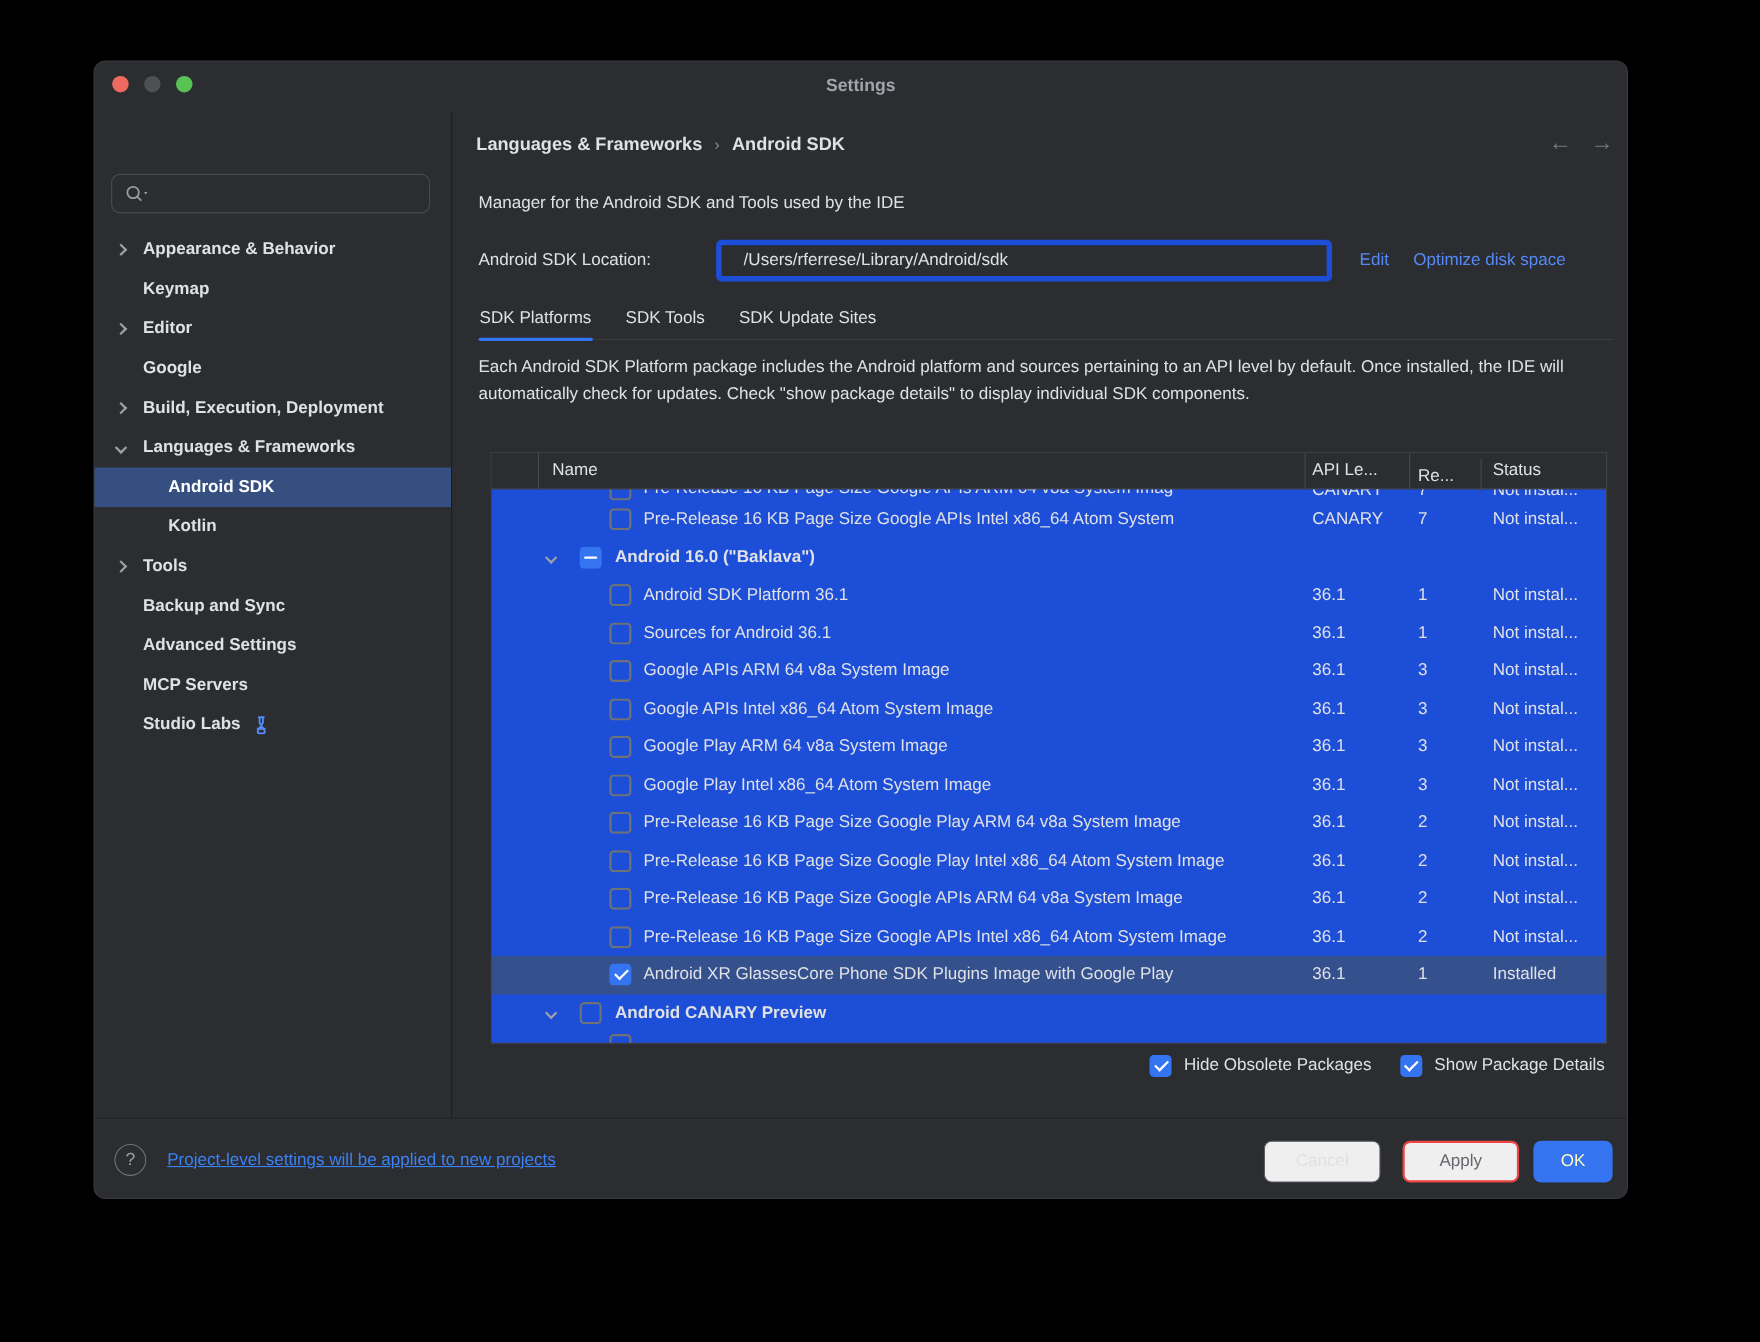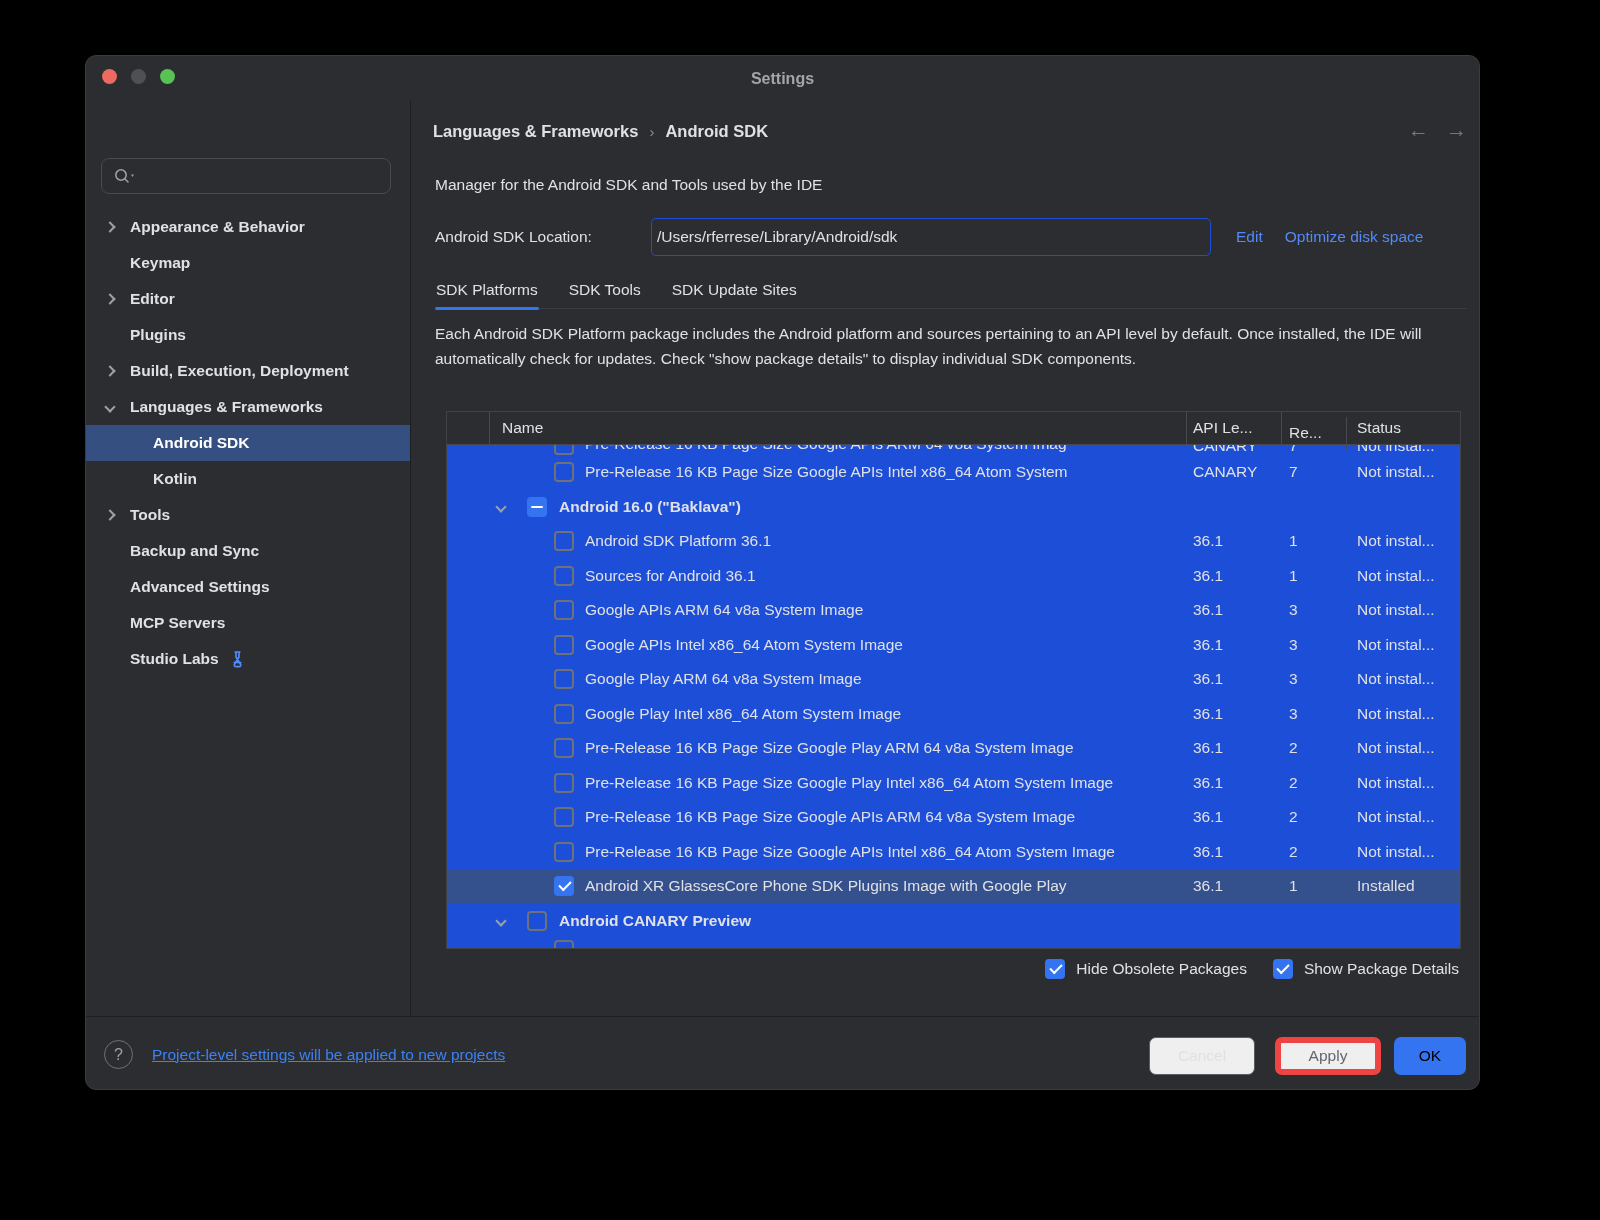--- a/index.html
+++ b/index.html
@@ -45,22 +45,22 @@
   .breadcrumb { position:absolute; left:347px; top:60px; height:30px; line-height:30px;
     font-size:16.5px; font-weight:700; }
   .crumb-sep { font-weight:400; color:#8c8e93; margin:0 11px; font-size:15px; }
   .nav-arrows { position:absolute; top:62px; left:1322px; display:flex; gap:17px;
     font-size:21px; color:#75787e; }
   .subtitle { position:absolute; left:349px; top:120px; font-size:15.5px; }
 
   .loc-row { position:absolute; left:349px; top:154px; height:54px; display:flex;
     align-items:center; font-size:15.5px; }
   .loc-label { width:216px; flex:none; }
-  .loc-input { width:560px; height:38px; border:1px solid #1d4ed8; border-radius:5px;
-    background:transparent; color:#dfe1e5; font-size:15.5px; padding:0 5px;
+  .loc-input { width:560px; height:38px; border:5px solid #1d4ed8; border-radius:5px;
+    background:transparent; color:#dfe1e5; font-size:15.5px; padding:0 20px;
     font-family:inherit; outline:none; }
   .link { color:#548af7; cursor:pointer; }
   .link.edit { margin-left:25px; }
   .link.optimize { margin-left:22px; }
 
   .tabs { position:absolute; left:349px; top:216px; width:1032px; height:37px;
     display:flex; gap:29px; border-bottom:1px solid #3b3d41; }
   .tab { position:relative; font-size:15.5px; display:flex; align-items:center;
     padding:0 1px; cursor:pointer; }
   .tab.active::after { content:""; position:absolute; left:0; right:0; bottom:-2px;
@@ -117,22 +117,22 @@
     border-top:1px solid #1f2024; border-radius:0 0 11px 11px; }
   .help { position:absolute; left:18px; top:23px; width:29px; height:29px; border-radius:50%;
     border:1.5px solid #6f7277; color:#9da0a6; display:flex; align-items:center;
     justify-content:center; font-size:16px; }
   .hint { position:absolute; left:66px; top:0; height:75px; display:flex; align-items:center;
     font-size:15.5px; color:#3b82f6;text-decoration:underline; }
   .btn { position:absolute; top:20px; height:38px; border-radius:7px; font-size:15.5px;
     display:flex; align-items:center; justify-content:center; cursor:pointer;
     font-family:inherit; }
   .btn.cancel { left:1063px; width:106px; border:1px solid #5a5d63; color:#dfe1e5; }
-  .btn.apply  { left:1189px; width:106px; border:6px solid #ef4444; color:#63666c; }
-  .btn.ok     { left:1308px; width:72px;  background:#3574f0; color:#000000; border:none; }
+  .btn.apply  { left:1189px; width:106px; border:2px solid #ef4444; color:#63666c; }
+  .btn.ok     { left:1308px; width:72px;  background:#3574f0; color:#fef9c3; border:none; }
 
   svg { display:block; }
 </style>
 </head>
 <body>
 
 <div class="window">
 
   <div class="titlebar">
     <div class="lights">
@@ -169,21 +169,21 @@
   </div>
         <div class="nav-item">
     <span class="chev-slot">
             <span class="chev right"></span>
           </span>
     <span class="nav-label">Editor</span>
 
   </div>
         <div class="nav-item">
     <span class="chev-slot"></span>
-    <span class="nav-label">Plugins</span>
+    <span class="nav-label">Google</span>
 
   </div>
         <div class="nav-item">
     <span class="chev-slot">
             <span class="chev right"></span>
           </span>
     <span class="nav-label">Build, Execution, Deployment</span>
 
   </div>
         <div class="nav-item">

